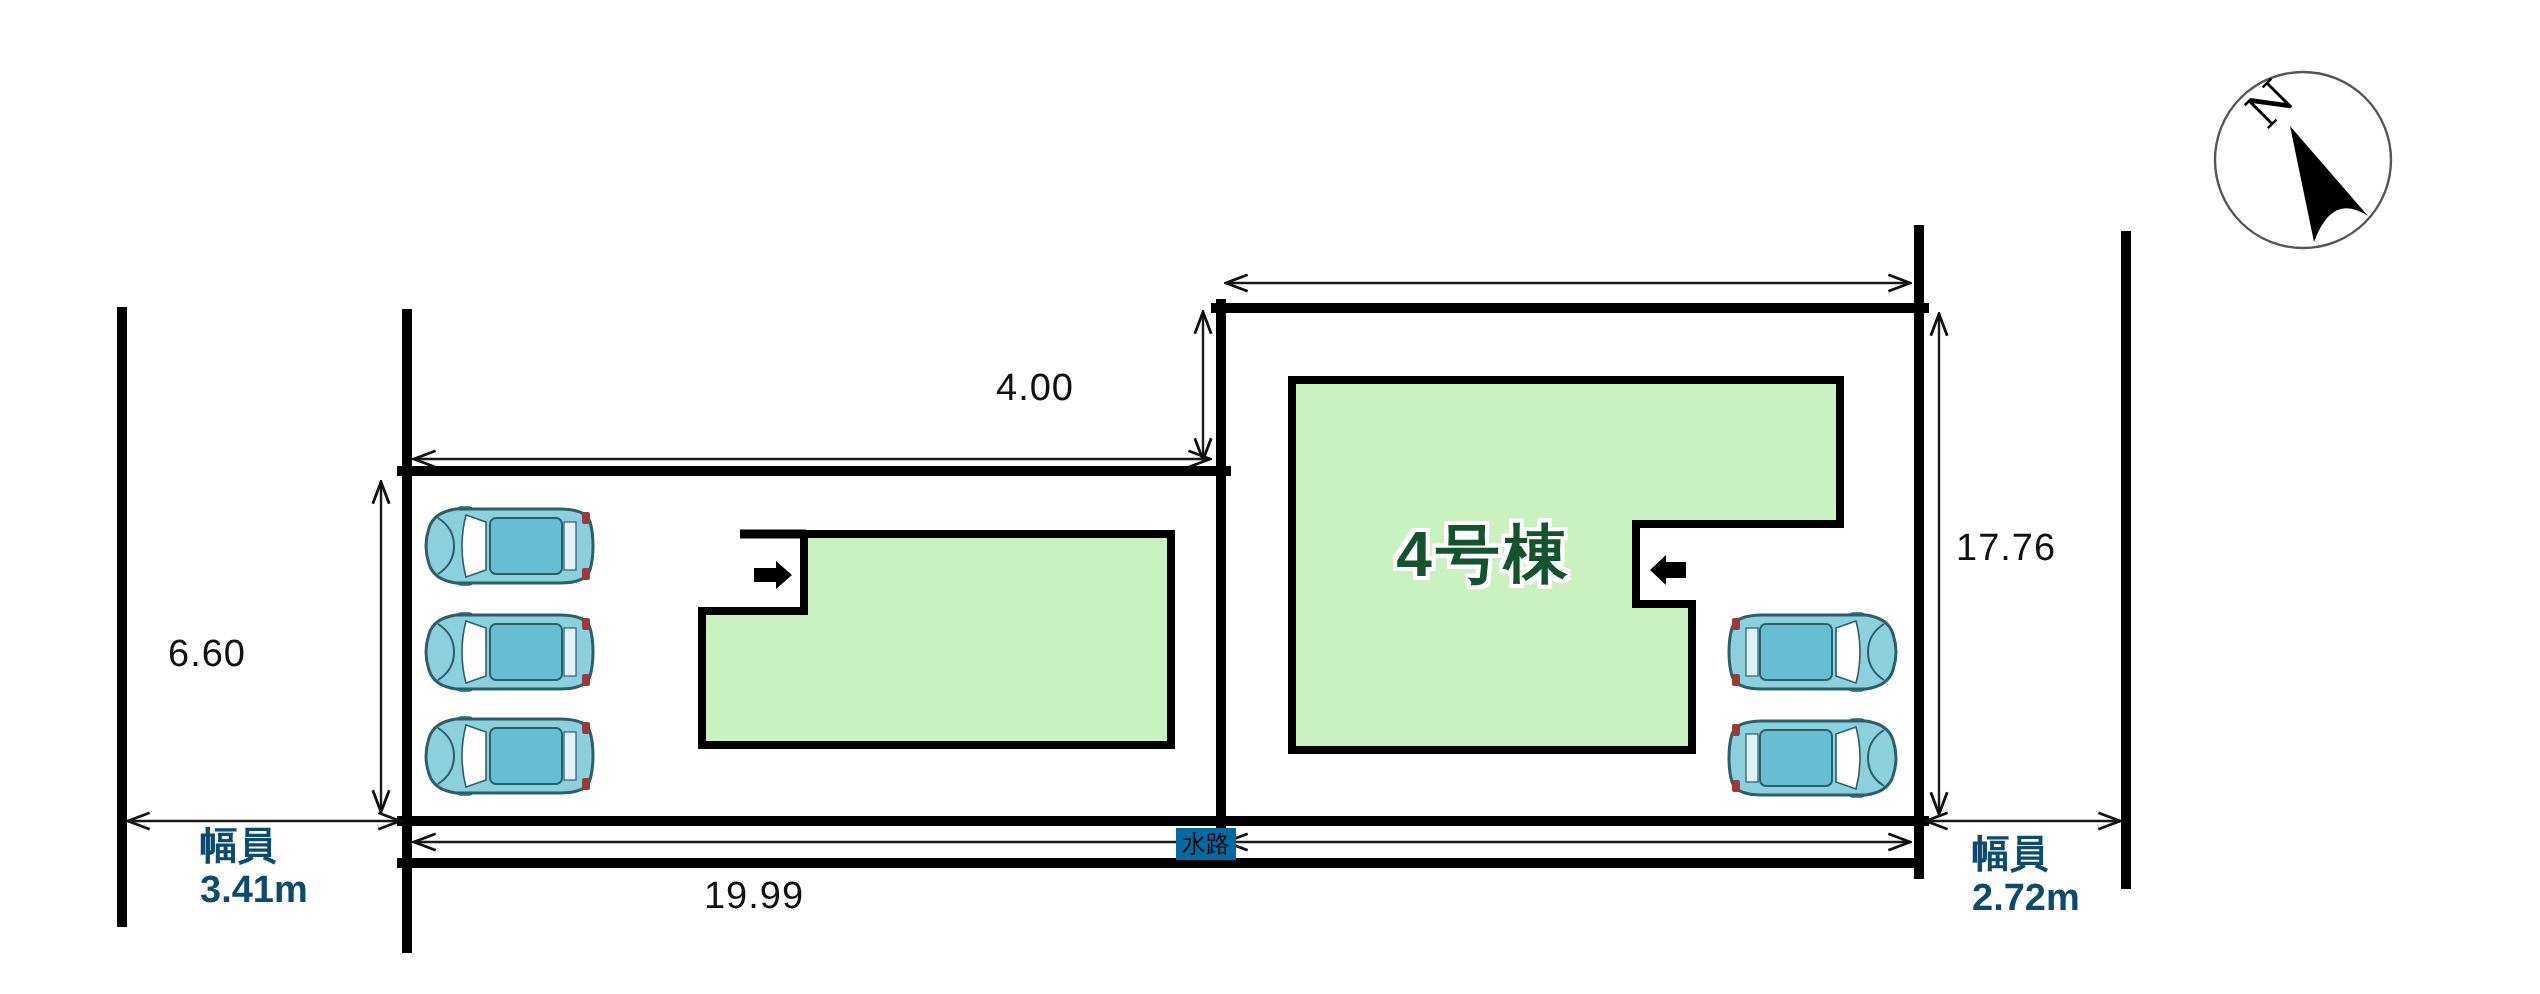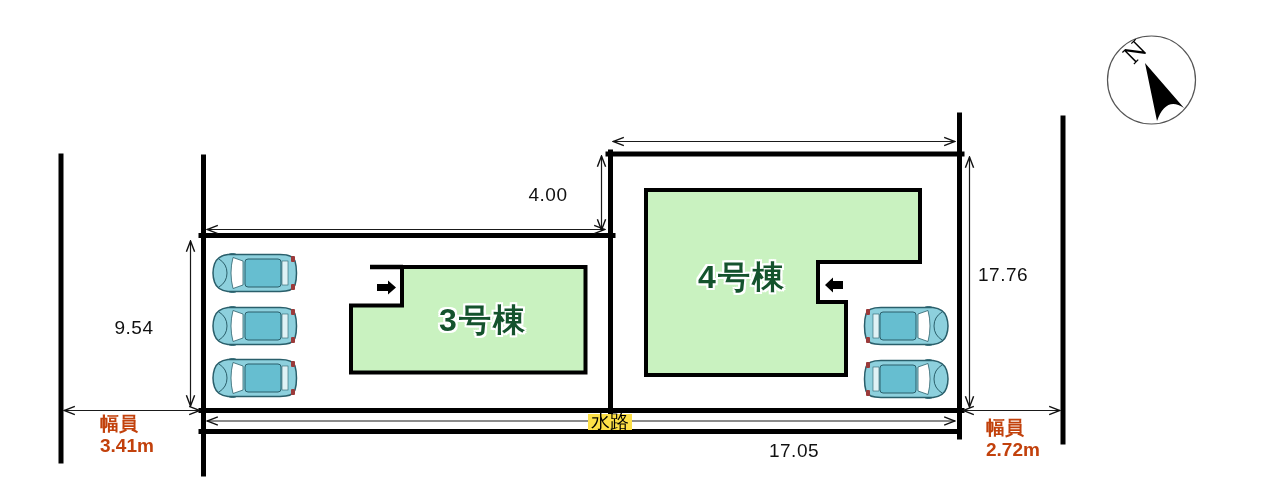--- a/index.html
+++ b/index.html
@@ -3,30 +3,30 @@
 <meta charset="utf-8">
 <style>
   html,body{margin:0;padding:0;background:#fff;}
   #stage{
     position:relative;width:1270px;height:497px;background:#ffffff;overflow:hidden;
     font-family:"Liberation Sans","DejaVu Sans",sans-serif;color:#000;
   }
   #plan-svg{position:absolute;left:0;top:0;}
   .lbl{position:absolute;color:#111;font-size:19px;letter-spacing:0.5px;white-space:nowrap;}
   .lbl.center{text-align:center;}
-  .lbl.right{text-align:center;}
+  .lbl.right{text-align:left;}
   .bldg-label{
     position:absolute;text-align:center;font-size:32px;font-weight:700;color:#14532d;
     letter-spacing:2px;
     text-shadow:-2px -2px 0 #fff,2px -2px 0 #fff,-2px 2px 0 #fff,2px 2px 0 #fff,
                 -2px 0 0 #fff,2px 0 0 #fff,0 -2px 0 #fff,0 2px 0 #fff;
   }
-  .road-label{position:absolute;font-size:19px;font-weight:bold;line-height:22px;color:#c2410c;}
+  .road-label{position:absolute;font-size:19px;font-weight:bold;line-height:22px;color:#0c4a6e;}
   .water-label{
-    position:absolute;font-size:19px;color:#000;background:#fde047;padding:0 3px;line-height:16px;
+    position:absolute;font-size:12px;color:#000;background:#0369a1;padding:0 3px;line-height:16px;
   }
 </style>
 </head>
 <body>
 
 <div id="stage">
 
   <svg id="plan-svg" width="1270" height="497" viewBox="0 0 1270 497">
     <defs>
       <marker id="arr" viewBox="0 0 12 10" refX="11" refY="5" markerWidth="13" markerHeight="11" orient="auto-start-reverse" markerUnits="userSpaceOnUse">
@@ -96,36 +96,35 @@
       <circle cx="1151.5" cy="80" r="44" fill="#fff" stroke="#555" stroke-width="1.2"></circle>
       <path d="M1145,63 L1184,108 Q1166,96 1157,121 Z" fill="#000"></path>
       <text x="1136" y="60" transform="rotate(-45 1136 53)" text-anchor="middle" font-family="DejaVu Serif, serif" font-size="24" fill="#000">N</text>
     </g>
   </svg>
 
 
 
   <div class="lbl right" style="left:498px;top:184px;width:100px;">4.00</div>
 
-  <div class="lbl right" style="left:84px;top:317px;width:100px;">9.54</div>
+  <div class="lbl right" style="left:84px;top:317px;width:100px;">6.60</div>
 
   <div class="lbl" style="left:978px;top:264px;">17.76</div>
 
+  <div class="lbl center" style="left:317px;top:438px;width:120px;">19.99</div>
 
-  <div class="lbl center" style="left:734px;top:440px;width:120px;">17.05</div>
 
   <div class="water-label" style="left:588px;top:414px;">水路</div>
 
   <div class="road-label" style="left:100px;top:413px;">
     <div>幅員</div>
     <div>3.41m</div>
   </div>
 
   <div class="road-label" style="left:986px;top:417px;">
     <div>幅員</div>
     <div>2.72m</div>
   </div>
 
-  <div class="bldg-label" style="left:403px;top:299px;width:160px;">3号棟</div>
 
   <div class="bldg-label" style="left:662px;top:256px;width:160px;">4号棟</div>
 
 </div>
 
 </body></html>

